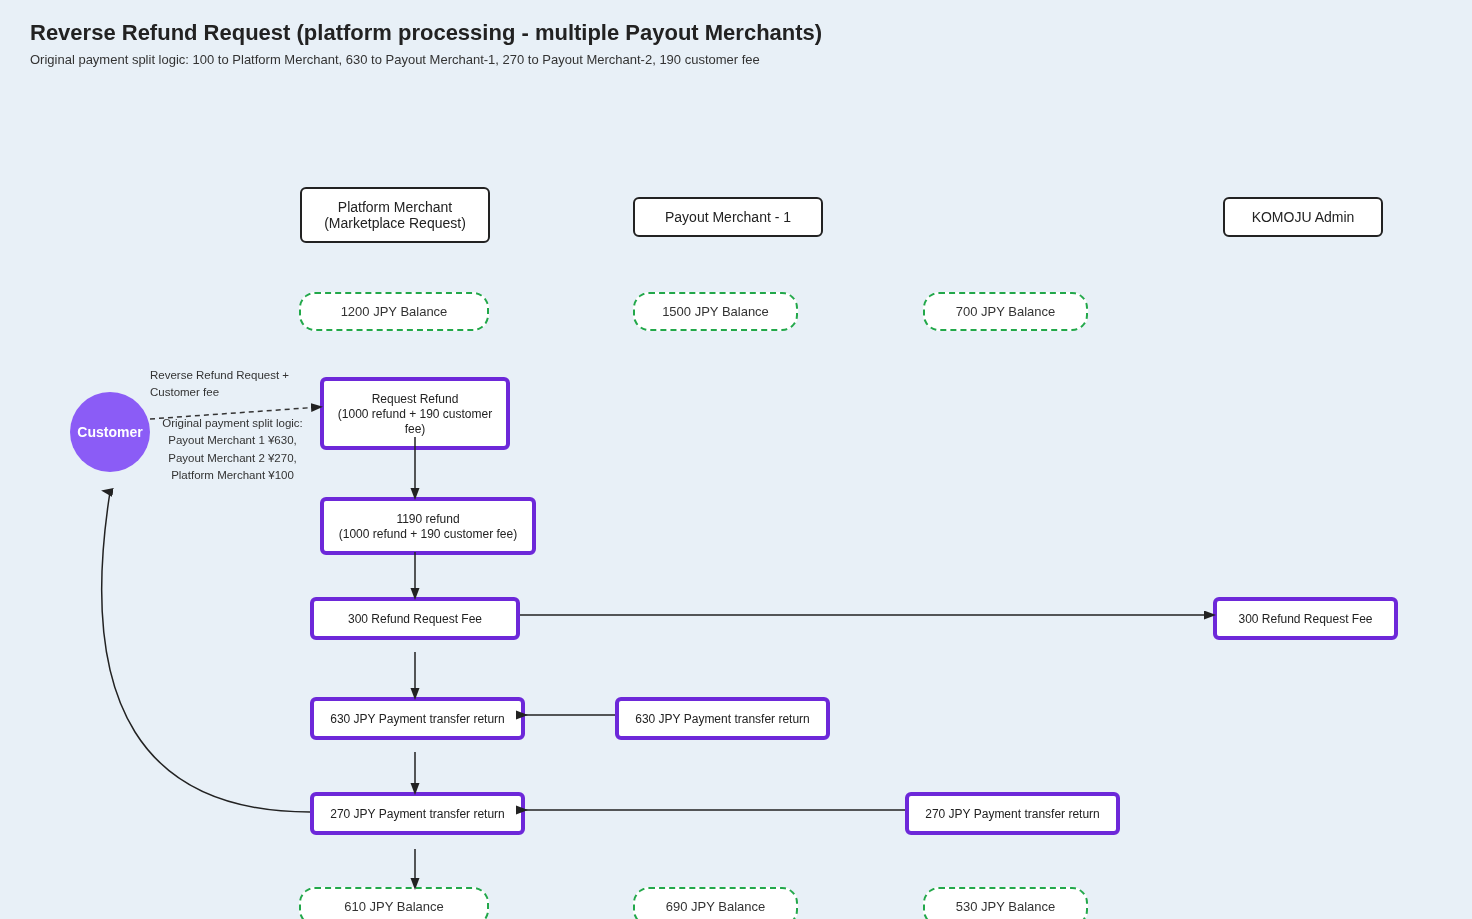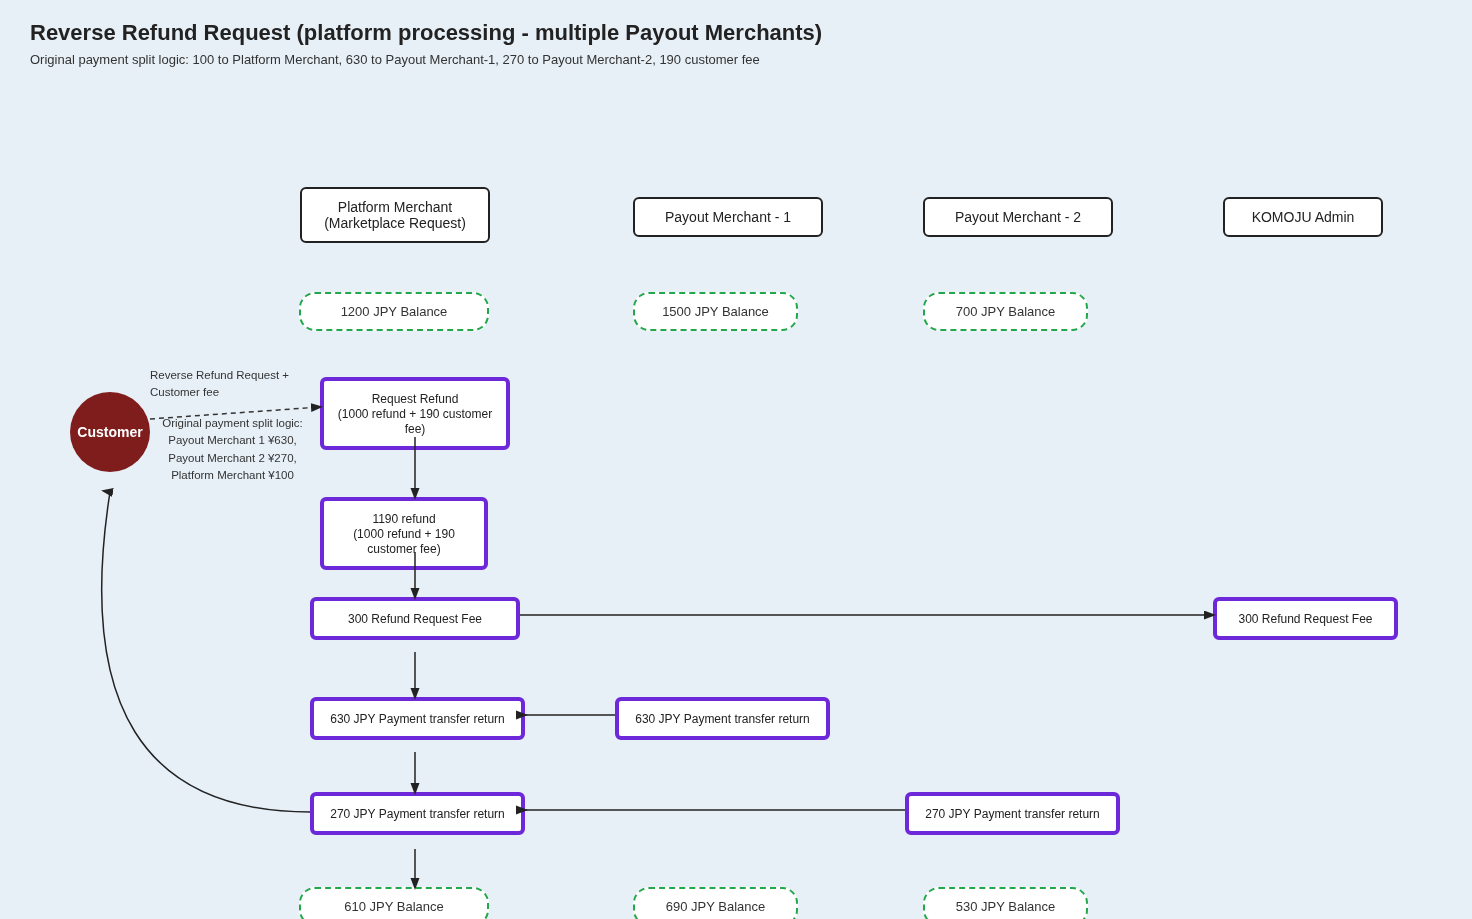--- a/index.html
+++ b/index.html
@@ -63,21 +63,21 @@
       border-radius: 6px;
       text-align: center;
       padding: 10px 14px;
       font-size: 13px;
       color: #222;
     }
 
     
     .customer-circle {
       position: absolute;
-      background: #7f1d1d;
+      background: #8b5cf6;
       border-radius: 50%;
       color: #fff;
       display: flex;
       align-items: center;
       justify-content: center;
       font-size: 14px;
       font-weight: 600;
       width: 80px;
       height: 80px;
       text-align: center;
@@ -111,23 +111,20 @@
 
   <div class="actor-box" style="left:270px; top:90px; width:190px;">
     <span style="white-space:pre-line;">Platform Merchant
 (Marketplace Request)</span>
   </div>
 
   <div class="actor-box" style="left:603px; top:100px; width:190px;">
     <span>Payout Merchant - 1</span>
   </div>
 
-  <div class="actor-box" style="left:893px; top:100px; width:190px;">
-    <span>Payout Merchant - 2</span>
-  </div>
 
   <div class="actor-box" style="left:1193px; top:100px; width:160px;">
     <span>KOMOJU Admin</span>
   </div>
 
   <div class="customer-circle" style="left:40px; top:295px;">
     <span>Customer</span>
   </div>
 
   <div class="balance-box" style="left:269px; top:195px; width:190px;">
@@ -140,21 +137,21 @@
 
   <div class="balance-box" style="left:893px; top:195px; width:165px;">
     <span>700 JPY Balance</span>
   </div>
 
   <div class="process-box" style="left:290px; top:280px; width:190px; padding:10px 10px;">
     <span style="white-space:pre-line; font-size:12px;">Request Refund
 (1000 refund + 190 customer fee)</span>
   </div>
 
-  <div class="process-box" style="left:290px; top:400px; width:168px; padding:10px 10px;">
+  <div class="process-box" style="left:290px; top:400px; width:216px; padding:10px 10px;">
     <span style="white-space:pre-line; font-size:12px;">1190 refund
 (1000 refund + 190 customer fee)</span>
   </div>
 
   <div class="process-box" style="left:280px; top:500px; width:210px; padding:10px 10px;">
     <span style="font-size:12px;">300 Refund Request Fee</span>
   </div>
 
   <div class="process-box" style="left:1183px; top:500px; width:185px; padding:10px 10px;">
     <span style="font-size:12px;">300 Refund Request Fee</span>

